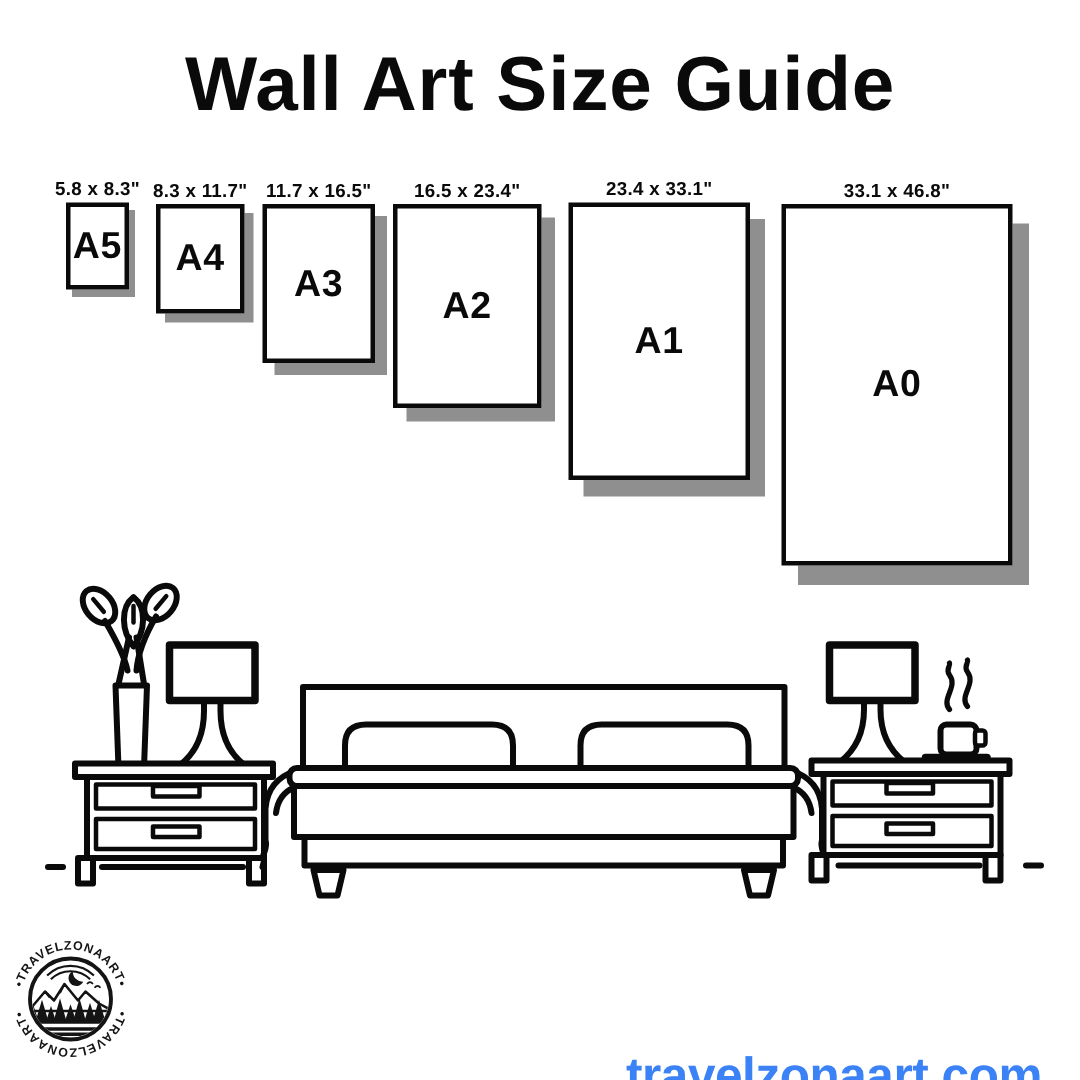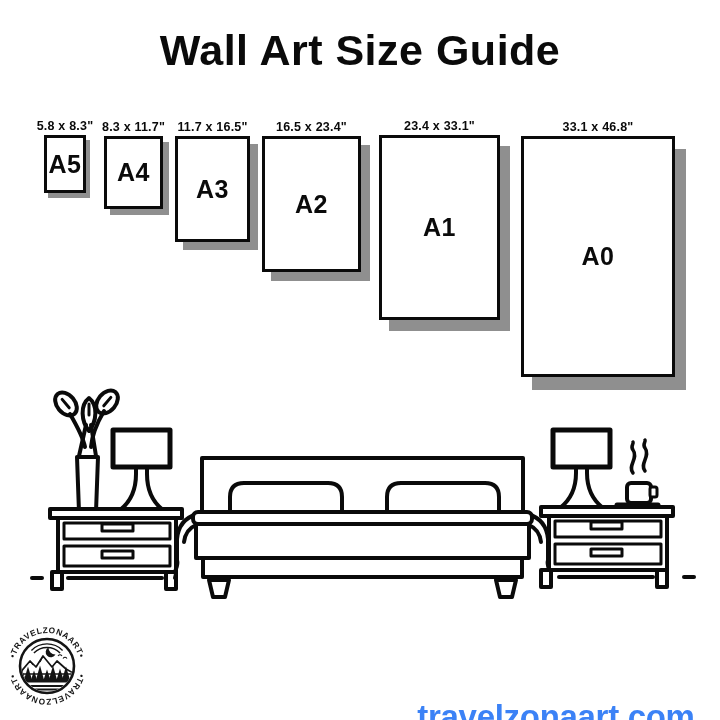--- a/index.html
+++ b/index.html
@@ -3,21 +3,21 @@
 <meta charset="utf-8">
 <style>
   html,body { margin:0; padding:0; }
   body {
     width:720px; height:720px; position:relative; overflow:hidden;
     background:#ffffff; color:#0a0a0a;
     font-family:"Liberation Sans", sans-serif;
   }
   .title {
     position:absolute; top:26px; left:0; width:720px;
-    text-align:center; font-size:43px; font-weight:bold; letter-spacing:0.5px;
+    text-align:center; font-size:51px; font-weight:bold; letter-spacing:0.5px;
   }
   .size-item {
     position:absolute; background:#ffffff; border:3px solid #0a0a0a;
     box-sizing:border-box; display:flex; align-items:center; justify-content:center;
   }
   .code { font-weight:bold; font-size:25px; letter-spacing:0.5px; }
   .dim {
     position:absolute; bottom:100%; margin-bottom:5px; left:50%;
     transform:translateX(-50%); white-space:nowrap;
     font-weight:bold; font-size:12.5px; letter-spacing:0.2px;

